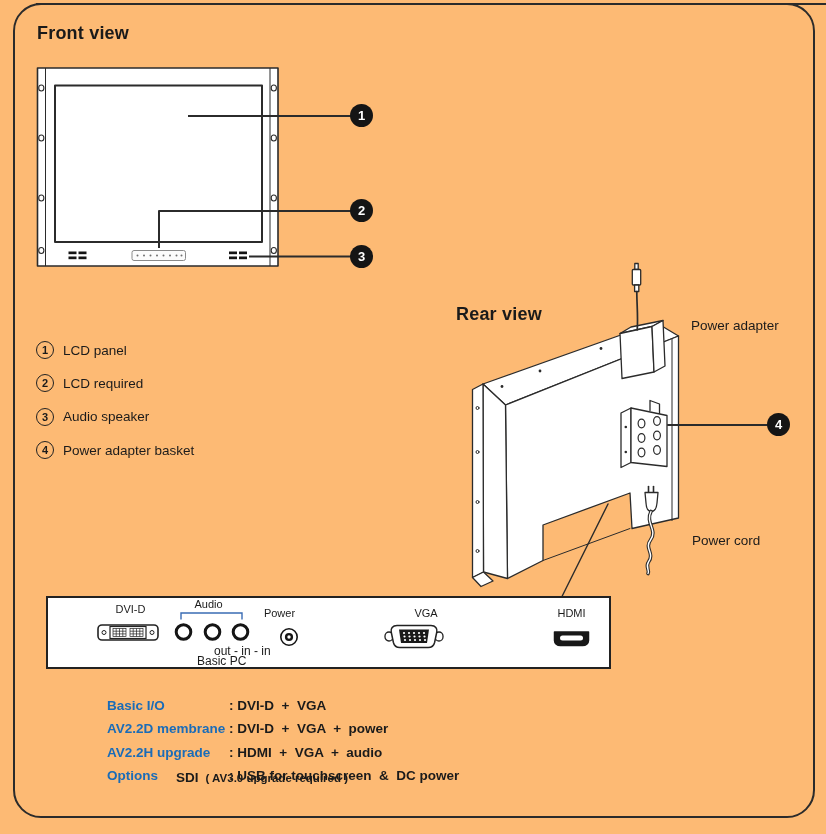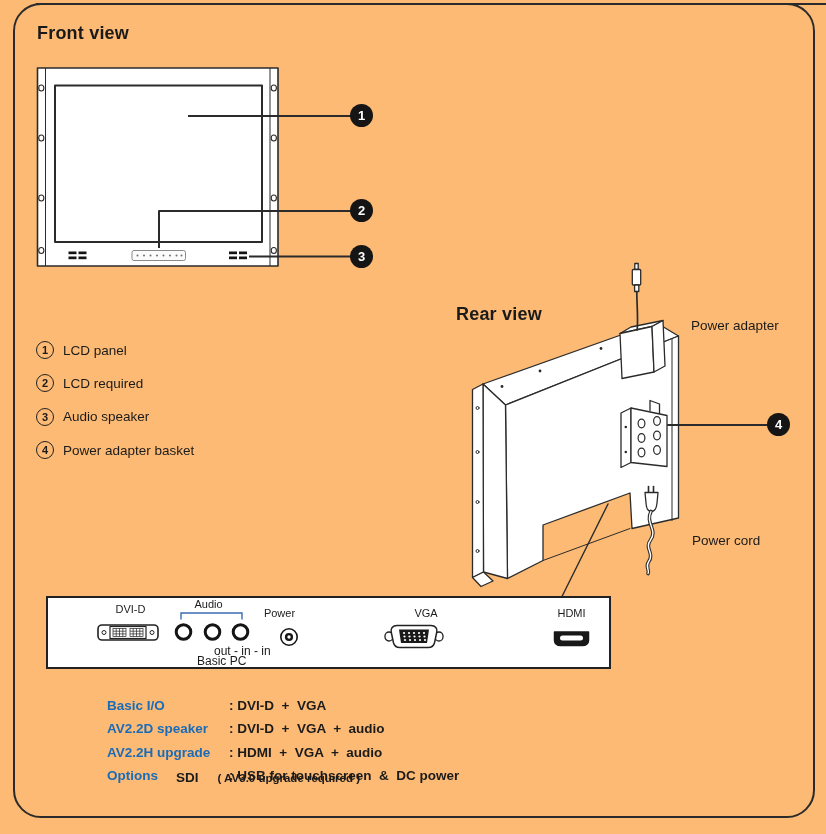--- a/index.html
+++ b/index.html
@@ -18,21 +18,21 @@
   .legend-row{display:flex;align-items:center;margin-bottom:15.4px;height:18px;}
   .legend-num{width:18px;height:18px;border:1.7px solid #222;border-radius:50%;box-sizing:border-box;
               font-size:11px;font-weight:bold;display:flex;align-items:center;justify-content:center;flex:0 0 18px;}
   .legend-label{margin-left:9px;font-size:13.5px;text-align:center;}
   .io-panel{left:46px;top:596px;width:561px;height:69px;border:2px solid #222;background:#fff;}
   .io-label{position:absolute;font-size:11px;text-align:center;color:#1b1b1b;}
   .io-small{position:absolute;font-size:12px;color:#1b1b1b;white-space:pre;}
   .spec-row{position:absolute;left:48px;font-size:13.5px;font-weight:bold;white-space:pre;}
   .spec-name{display:inline-block;width:122px;color:#1a6cb8;padding-left:44px;}
   .spec-value{color:#1b1b1b;}
-  .sdi-row{position:absolute;left:176px;display:flex;align-items:baseline;gap:19px;font-weight:bold;}
+  .sdi-row{position:absolute;left:176px;display:flex;align-items:baseline;gap:7px;font-weight:bold;}
   .sdi-label{font-size:13.5px;color:#1b1b1b;}
   .sdi-note{font-size:11.5px;color:#1b1b1b;}
   svg{display:block;}
 </style>
 </head>
 <body>
 
 <div id="canvas">
 
   <div class="abs border-frame"></div>
@@ -258,21 +258,21 @@
     <svg style="position:absolute;left:504px;top:32px;" width="39" height="19" viewBox="0 0 39 19">
       <path d="M2.5,2 L36.5,2 L36.5,10.5 C36.5,13.5 34,15.5 30.5,15.5 L8.5,15.5 C5,15.5 2.5,13.5 2.5,10.5 Z" fill="#181818" stroke="#181818" stroke-width="1.5" stroke-linejoin="round"></path>
       <rect x="8" y="5.5" width="23" height="5" rx="2.5" fill="#fff"></rect>
     </svg>
   </div>
 
   <div class="spec-row" style="top:683px;">
     <span class="spec-name">Basic I/O</span><span class="spec-value">: DVI-D  +  VGA</span>
   </div>
   <div class="spec-row" style="top:706px;">
-    <span class="spec-name">AV2.2D speaker</span><span class="spec-value">: DVI-D  +  VGA  +  audio</span>
+    <span class="spec-name">AV2.2D membrane</span><span class="spec-value">: DVI-D  +  VGA  +  power</span>
   </div>
   <div class="spec-row" style="top:730px;">
     <span class="spec-name">AV2.2H upgrade</span><span class="spec-value">: HDMI  +  VGA  +  audio</span>
   </div>
   <div class="spec-row" style="top:753px;">
     <span class="spec-name">Options</span><span class="spec-value">: USB for touchscreen  &amp;  DC power</span>
   </div>
   <div class="sdi-row" style="top:770px;">
     <span class="sdi-label">SDI</span>
     <span class="sdi-note">( AV3.0 upgrade required )</span>

